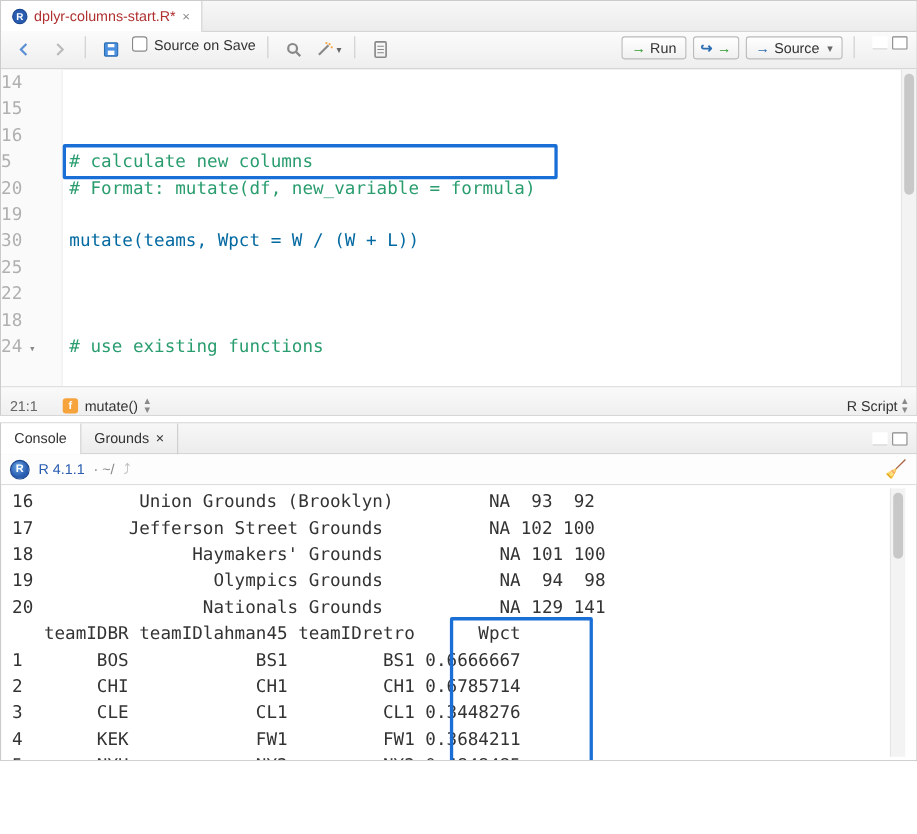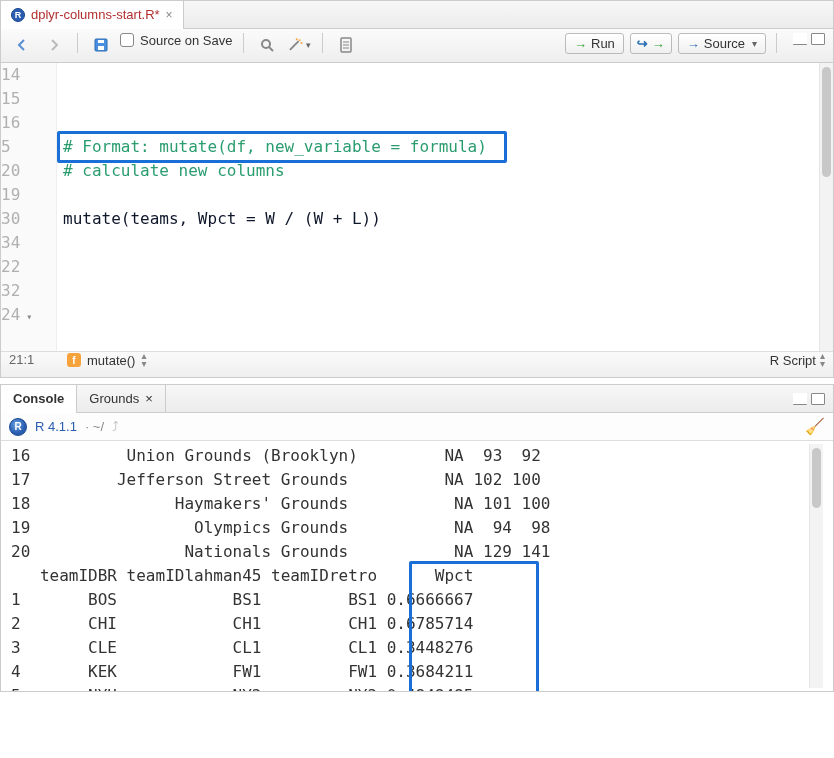--- a/index.html
+++ b/index.html
@@ -88,47 +88,46 @@
     padding-right: 10px;
     color: #b0b0b0;
     background: #fafafa;
     border-right: 1px solid #eee;
     user-select: none;
   }
   .gutter div { height:24px; }
   .codecol { flex:1; padding-left:6px; position:relative; white-space: pre; color:#333; }
   .codecol div.row { height:24px; }
   .c-comment { color:#2a9d6f; }
-  .c-func { color:#0f172a; }
+  .c-func { color:#0369a1; }
   .highlight-box {
     position:absolute;
     border:3px solid #1a6fd6;
     border-radius:2px;
     background: transparent;
     pointer-events: none;
   }
   .scroll-v {
     width: 14px;
     background: #f3f3f3;
     border-left:1px solid #e5e5e5;
     position: relative;
   }
   .scroll-v .thumb {
     position:absolute; left:2px; right:2px;
     background:#c8c8c8; border-radius:6px;
   }
   
   .statusbar {
-    display:flex; align-items:flex-start;
+    display:flex; align-items:flex-end;
     height:26px;
     border-top:1px solid #ddd;
     background: linear-gradient(#fafafa,#efefef);
     font-size:13px;
     padding: 0 8px;
-    gap: 10px;
   }
   .statusbar .pos { color:#666; width:48px; }
   .statusbar .scope {
     display:flex; align-items:center; gap:6px;
   }
   .scope-badge {
     width:14px; height:14px; border-radius:3px;
     background:#f7a33c; color:#fff; font-size:10px; font-weight:bold;
     display:flex; align-items:center; justify-content:center;
   }
@@ -141,21 +140,21 @@
     background: linear-gradient(#f7f7f7,#ececec);
     border-bottom:1px solid #ccc;
     height:28px;
   }
   .ctab {
     padding: 0 12px; height:28px; display:flex; align-items:center;
     border-right:1px solid #ccc;
     font-size:13px;
     gap:6px;
   }
-  .ctab.active { background:#fff; font-weight:bold; }
+  .ctab.active { background:#fff; font-weight:normal; }
   .cinfo {
     display:flex; align-items:center; gap:8px;
     height:28px; padding:0 8px;
     border-bottom:1px solid #ddd;
     background:#fdfdfd;
   }
   .rlogo {
     width:18px; height:18px; border-radius:50%;
     background: radial-gradient(circle at 40% 35%, #6aa6e6 0%, #2a5db0 60%);
     border:1px solid #1a4690;
@@ -264,28 +263,28 @@
 
   <div class="editor">
     <div class="gutter" id="gutter">
         <div>14</div>
         <div>15</div>
         <div>16</div>
         <div>5</div>
         <div>20</div>
         <div>19</div>
         <div>30</div>
-        <div>34</div>
+        <div>25</div>
         <div>22</div>
-        <div>32</div>
+        <div>18</div>
         <div>24<span style="font-size:10px;color:#888;"> ▾</span></div>
       </div>
     <div class="codecol" id="codecol">
       <div class="highlight-box" id="hl-editor" style="left: 0px; top: 68px; width: 450px; height: 32px;"></div>
-    <div class="row c-comment"># Format: mutate(df, new_variable = formula)</div><div class="row c-comment"># calculate new columns</div><div class="row "></div><div class="row c-func">mutate(teams, Wpct = W / (W + L))</div><div class="row "></div><div class="row "></div><div class="row "></div><div class="row "></div></div>
+    <div class="row c-comment"># calculate new columns</div><div class="row c-comment"># Format: mutate(df, new_variable = formula)</div><div class="row "></div><div class="row c-func">mutate(teams, Wpct = W / (W + L))</div><div class="row "></div><div class="row "></div><div class="row "></div><div class="row c-comment"># use existing functions</div><div class="row "></div></div>
     <div class="scroll-v">
       <div class="thumb" style="top:4px; height:110px;"></div>
     </div>
   </div>
 
   <div class="statusbar">
     <span class="pos">21:1</span>
     <span class="scope">
       <span class="scope-badge">f</span>
       <span>mutate()</span>

